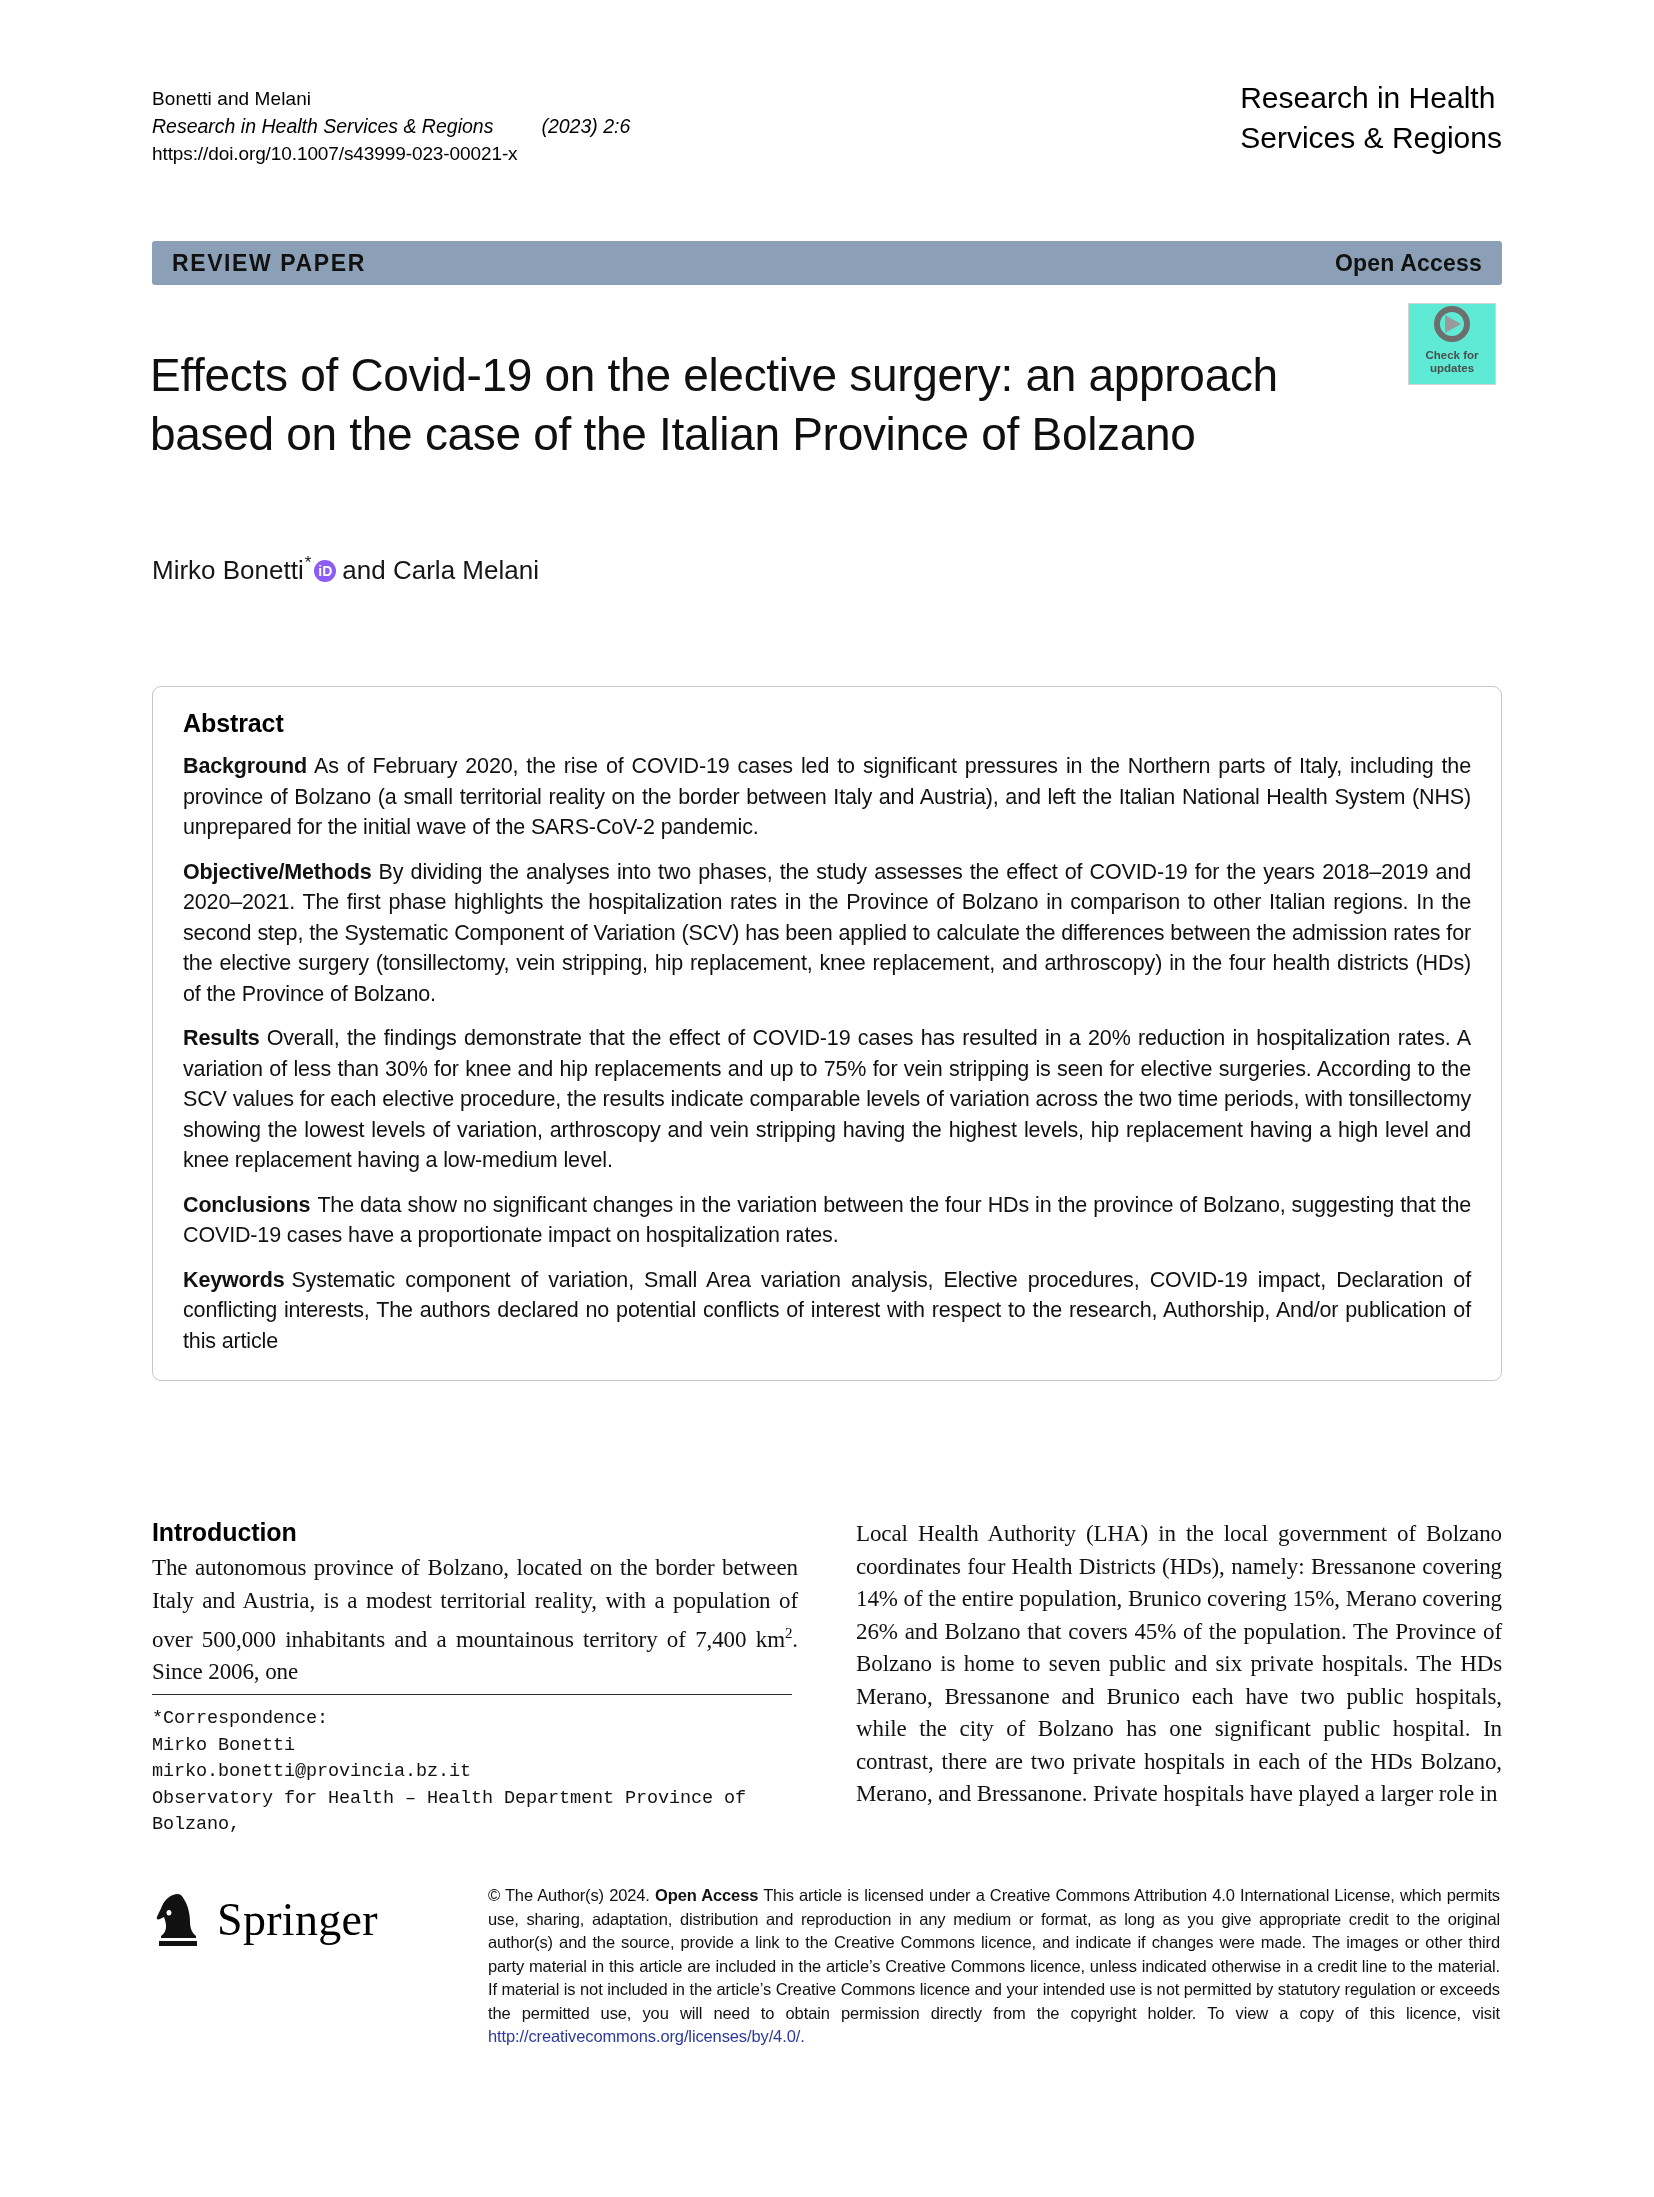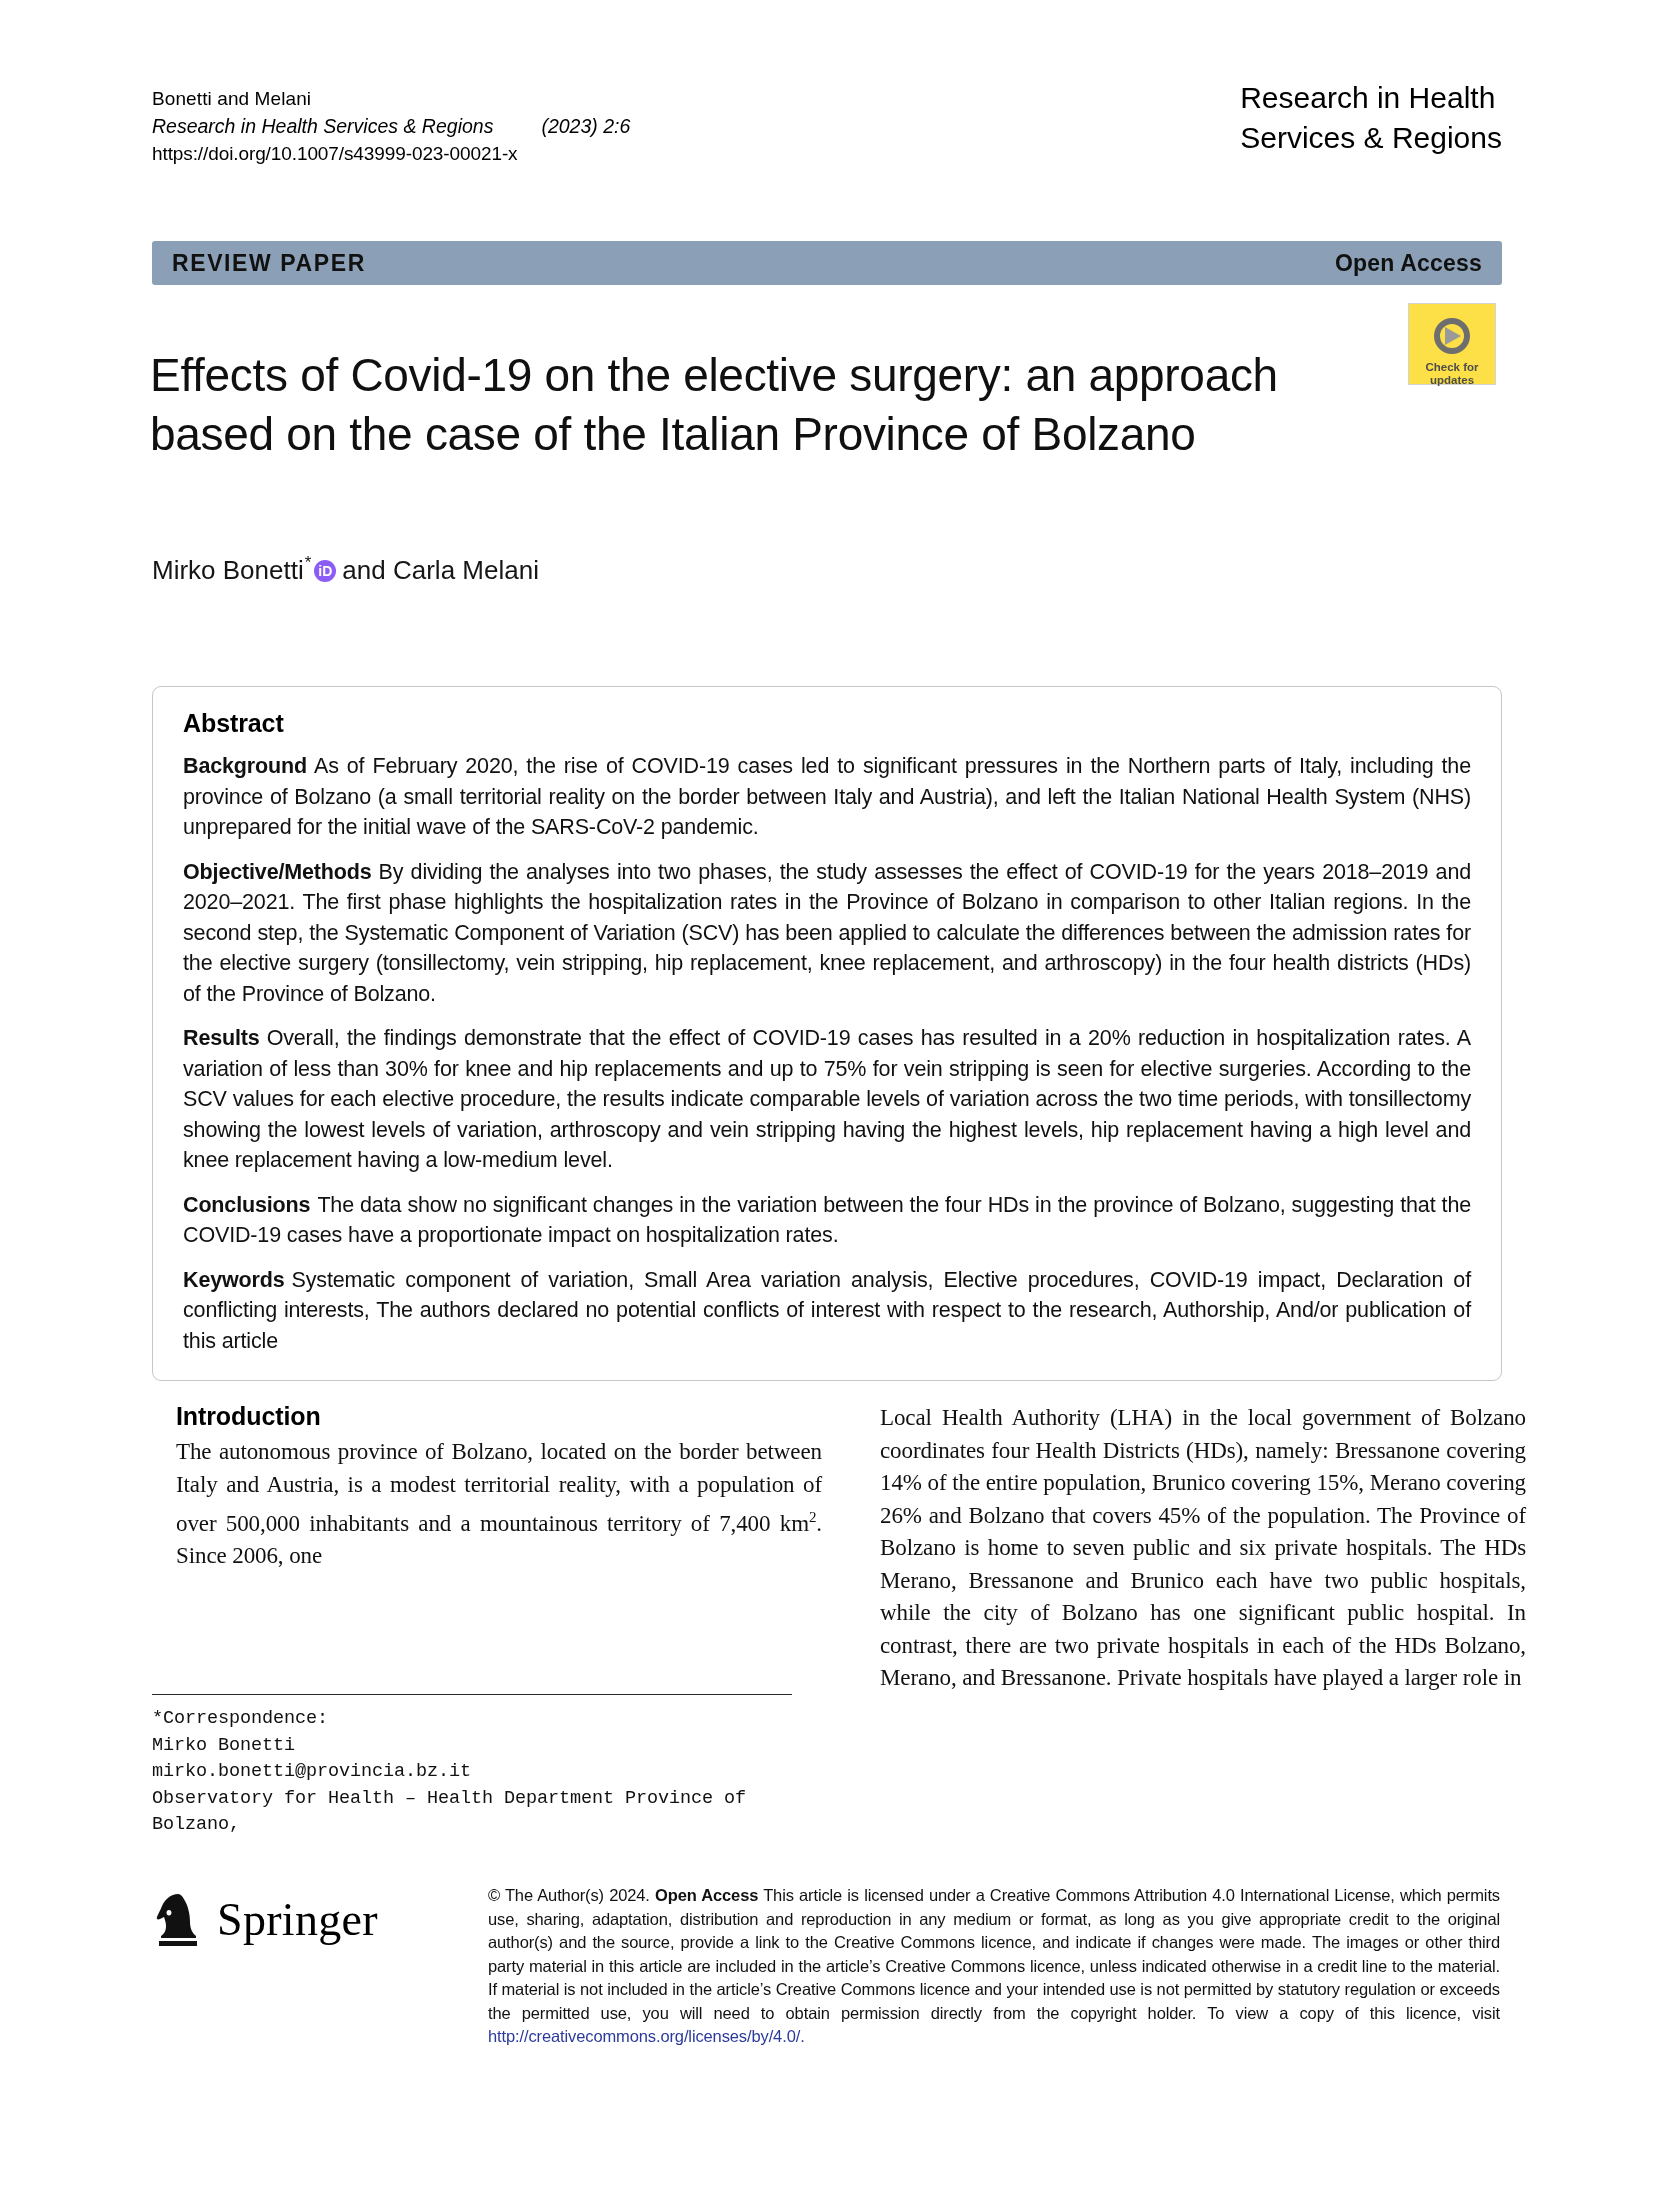--- a/index.html
+++ b/index.html
@@ -103,25 +103,25 @@
     color: #101010;
   }
 
   
   .crossmark {
     position: absolute;
     left: 1408px;
     top: 303px;
     width: 88px;
     height: 82px;
-    background: #fde047;
+    background: #5eead4;
     border: 1px solid #d2d2d2;
     box-sizing: border-box;
     text-align: center;
-    padding-top: 12px;
+    padding-top: 0;
   }
   .crossmark .ring {
     width: 40px; height: 40px;
     margin: 0 auto 1px auto;
   }
   .crossmark .cm-text {
     font-size: 11.5px;
     line-height: 13px;
     font-weight: bold;
     color: #4d4d4d;
@@ -187,23 +187,22 @@
   }
   .abstract p:last-child { margin-bottom: 0; }
   .abstract .lbl {
     font-weight: bold;
     margin-right: 7px;
   }
 
   
   .col {
     position: absolute;
-    top: 1402px;
+    top: 1518px;
     width: 646px;
-    margin-left: 24px;
   }
   .col-left  { left: 152px; }
   .col-right { left: 856px; }
 
   .col h3 {
     margin: 0 0 5px 0;
     font-size: 25px;
     font-weight: bold;
     font-family: "Liberation Sans", sans-serif;
     letter-spacing: -.1px;

